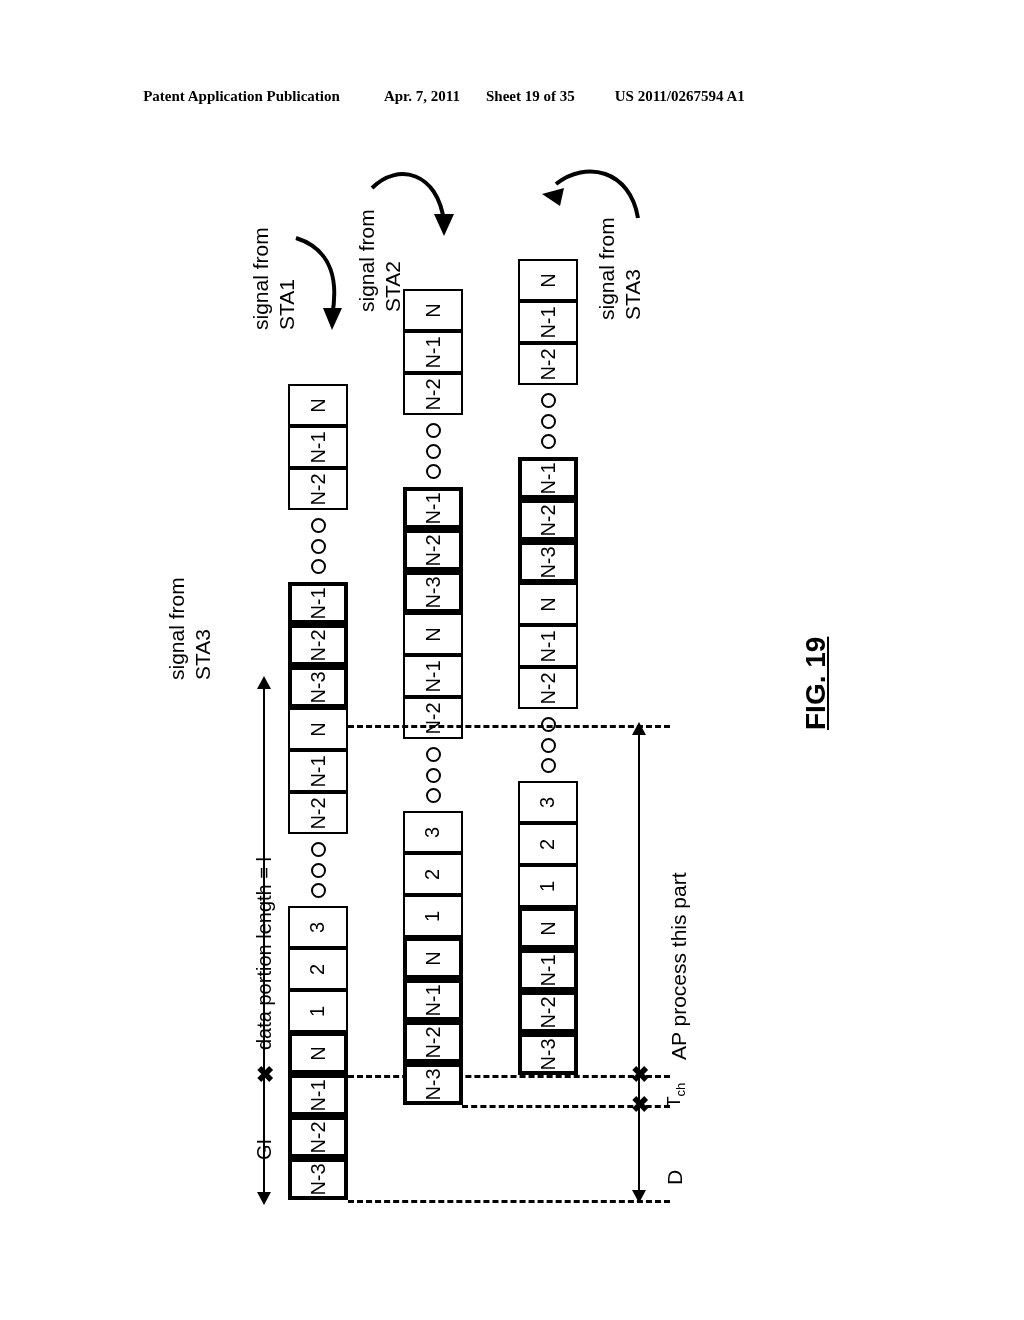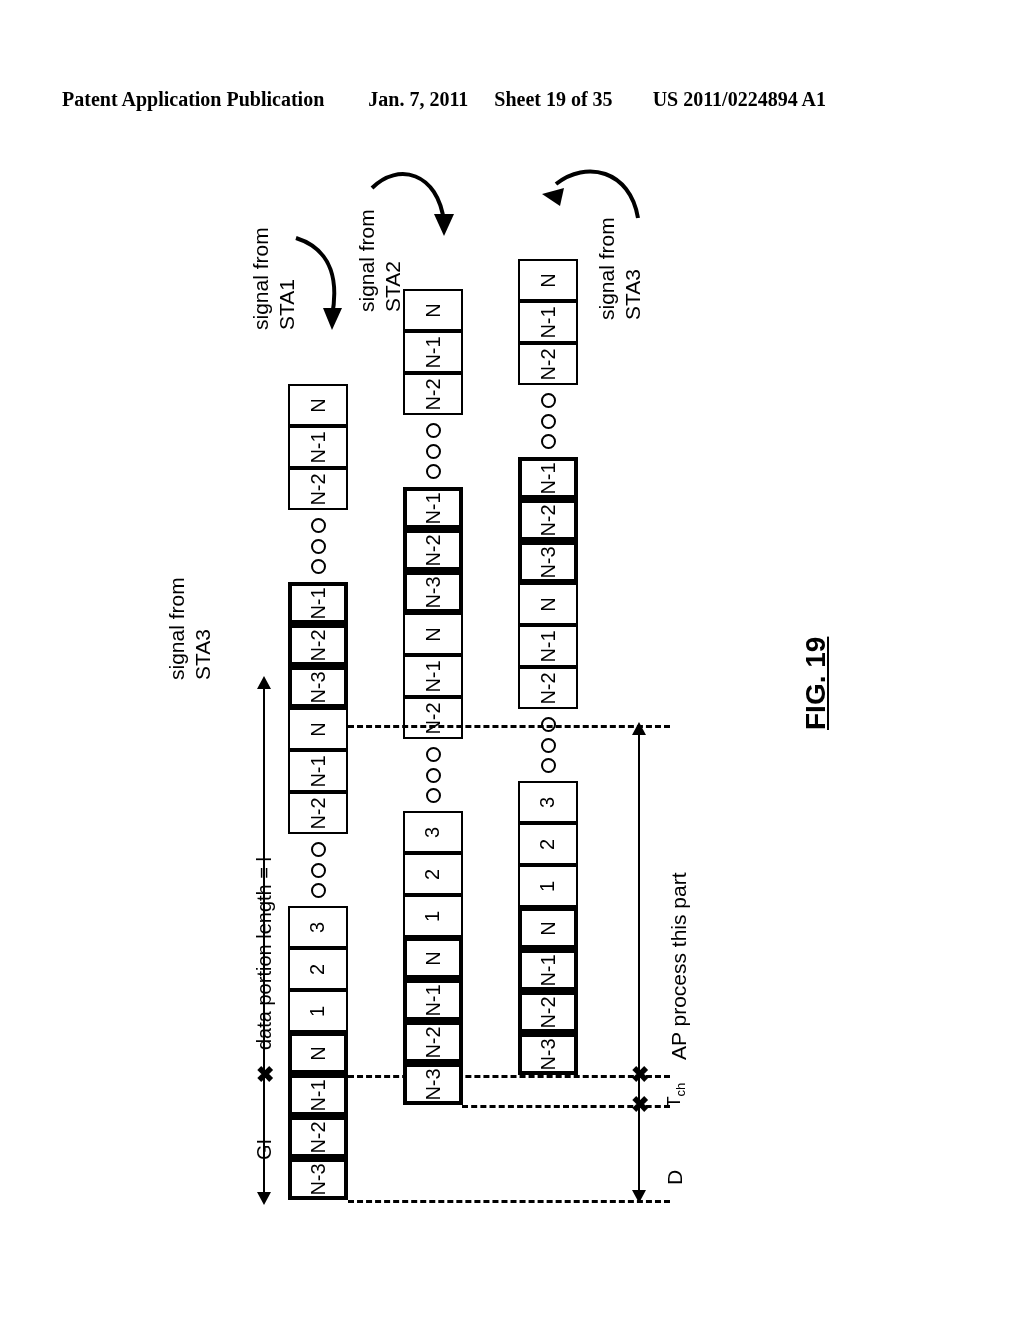--- a/index.html
+++ b/index.html
@@ -17,21 +17,21 @@
 
   
   #page-header {
     position: absolute;
     top: 88px;
     left: 0;
     width: 888px;
     height: 28px;
     font-family: "Liberation Serif", serif;
     font-weight: bold;
-    font-size: 20px;
+    font-size: 15px;
     color: #000;
     display: flex;
     justify-content: center;
     align-items: baseline;
     white-space: nowrap;
   }
   #page-header .hdr-pub   { margin-right: 44px; }
   #page-header .hdr-date  { margin-right: 26px; }
   #page-header .hdr-sheet { margin-right: 40px; }
 
@@ -152,23 +152,23 @@
     font-size: 28px;
     text-decoration: underline;
     color: #000;
   }
 </style>
 </head>
 <body>
 
 <div id="page-header">
   <span class="hdr-pub">Patent Application Publication</span>
-  <span class="hdr-date">Jan. 7, 2011</span>
+  <span class="hdr-date">Apr. 7, 2011</span>
   <span class="hdr-sheet">Sheet 19 of 35</span>
-  <span class="hdr-num">US 2011/0224894 A1</span>
+  <span class="hdr-num">US 2011/0267594 A1</span>
 </div>
 
 <div id="figure">
 
   <div class="vtext" style="left:250px; top:330px; font-size:21px;">
     <span>signal from</span>
   </div>
   <div class="vtext" style="left:276px; top:330px; font-size:21px;">
     <span>STA1</span>
   </div>

